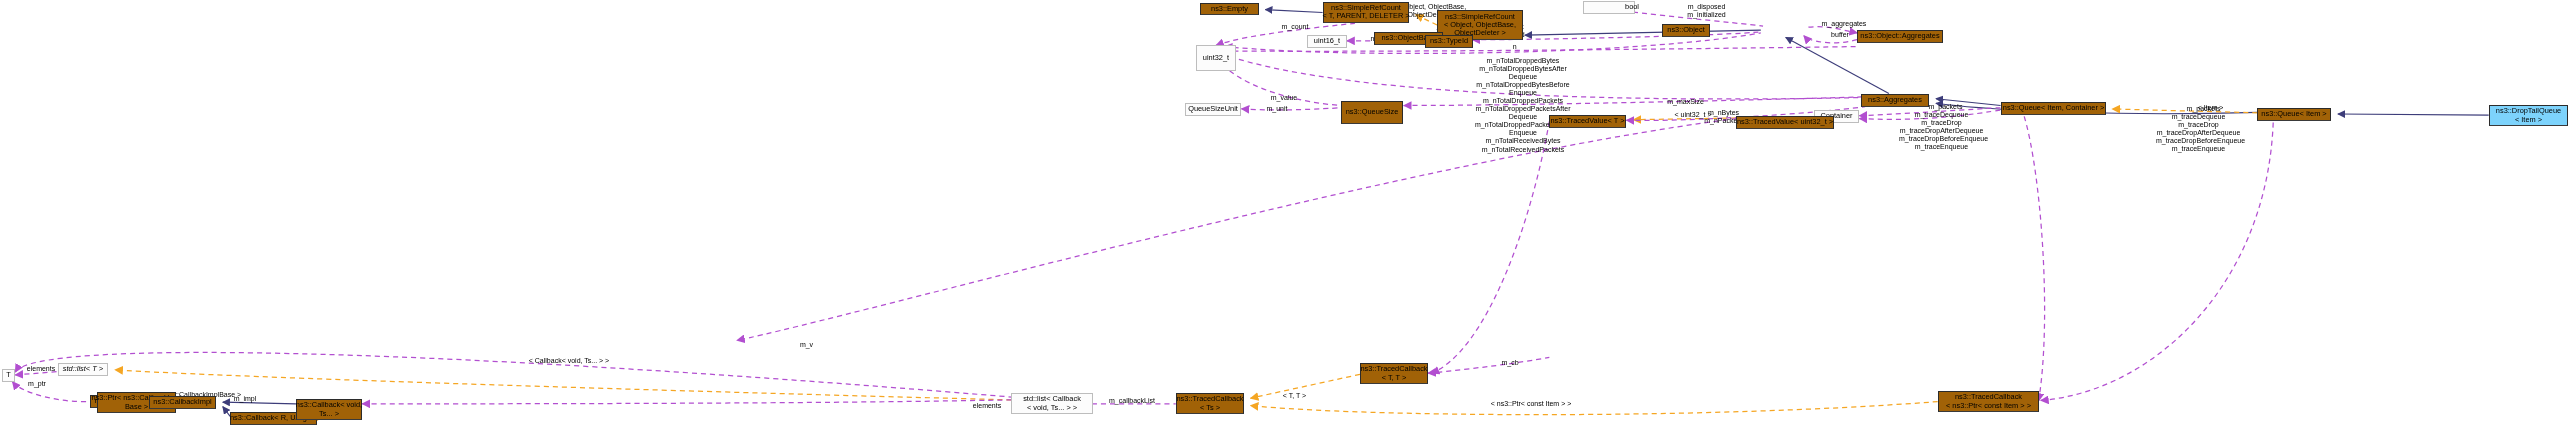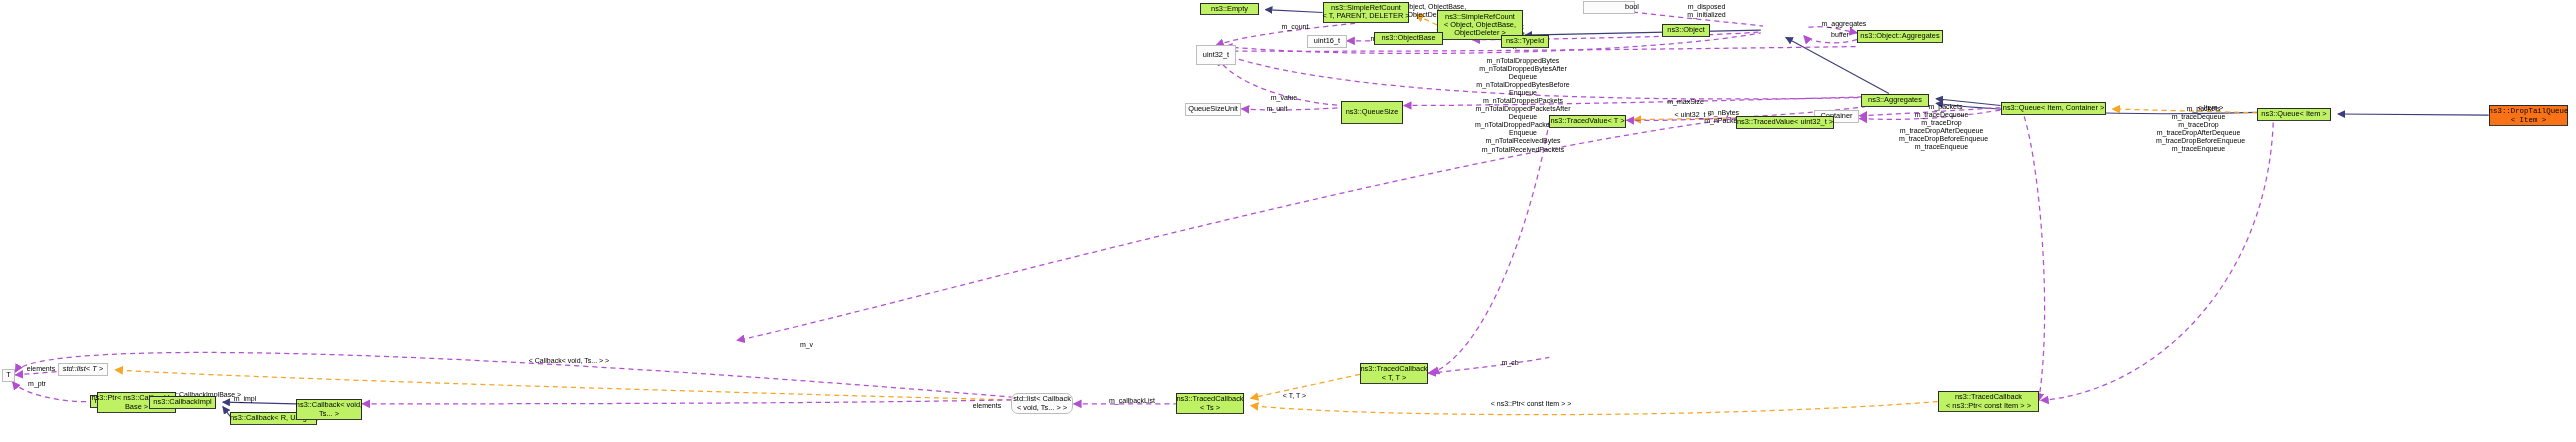--- a/index.html
+++ b/index.html
@@ -26,42 +26,41 @@
   .node {
     position: absolute;
     box-sizing: border-box;
     display: flex;
     align-items: center;
     justify-content: center;
     text-align: center;
     line-height: 1.12;
     font-size: 7.4px;
     color: #000000;
-    background: #bef264;
+    background: #a16207;
     white-space: pre;
     padding: 0.6px 2.3px;
     z-index: 5;
   }
   
   .node.cls {
     border: 0.6px solid #2b2b2b;
     border-bottom: 1.7px solid #3a3a3a;
   }
   
   .node.plain {
     border: 0.6px solid #bdbdbd;
     border-bottom: 0.6px solid #bdbdbd;
     background: #fcfcfc;
   }
   
   .node.focus {
     border: 0.6px solid #2b2b2b;
     border-bottom: 1.7px solid #3a3a3a;
-    background: #f97316;
-    font-family: Liberation Mono, monospace;
+    background: #7dd3fc;
   }
   .edge-label {
     position: absolute;
     font-family: "Liberation Sans", "DejaVu Sans", sans-serif;
     font-size: 7px;
     color: #000000;
     background: transparent;
     white-space: pre;
     text-align: center;
     line-height: 1.15;
@@ -144,42 +143,42 @@
     <div class="node cls" style="left: 1323px; top: 1.7px; width: 86px; height: 21px;">ns3::SimpleRefCount
 &lt; T, PARENT, DELETER &gt;</div>
     <div class="node plain" style="left: 1583px; top: 1.1px; width: 23px; height: 12.5px; padding-left: 48px;">bool</div>
     <div class="node cls" style="left: 1437px; top: 10.2px; width: 86px; height: 29.5px;">ns3::SimpleRefCount
 &lt; Object, ObjectBase,
 ObjectDeleter &gt;</div>
     <div class="node cls" style="left: 1374px; top: 32px; width: 69px; height: 12.5px;">ns3::ObjectBase</div>
     <div class="node cls" style="left: 1662px; top: 24px; width: 48px; height: 12.5px; text-align: right;">ns3::Object</div>
     <div class="node cls" style="left: 1857px; top: 30px; width: 86px; height: 12.5px;">ns3::Object::Aggregates</div>
     <div class="node plain" style="left: 1307px; top: 35px; width: 40px; height: 12.5px;">uint16_t</div>
-    <div class="node cls" style="left: 1501px; top: 35px; width: 48px; height: 12.5px; text-align: center;">ns3::TypeId</div>
-    <div class="node plain" style="left: 1196px; top: 45px; width: 40px; height: 20px;">uint32_t</div>
+    <div class="node cls" style="left: 1425px; top: 35px; width: 48px; height: 12.5px; text-align: center;">ns3::TypeId</div>
+    <div class="node plain" style="left: 1196px; top: 45px; width: 40px; height: 26px;">uint32_t</div>
     <div class="node cls" style="left: 1861px; top: 94px; width: 68px; height: 12.5px;">ns3::Aggregates</div>
     <div class="node plain" style="left: 1185px; top: 103px; width: 56px; height: 12.5px;">QueueSizeUnit</div>
     <div class="node cls" style="left: 1341px; top: 101px; width: 62px; height: 23px;">ns3::QueueSize</div>
     <div class="node cls" style="left: 2001px; top: 102px; width: 105px; height: 12.5px;">ns3::Queue&lt; Item, Container &gt;</div>
     <div class="node cls" style="left: 2257px; top: 108px; width: 74px; height: 12.5px;">ns3::Queue&lt; Item &gt;</div>
     <div class="node focus" style="left: 2489px; top: 105px; width: 79px; height: 21px;">ns3::DropTailQueue
 &lt; Item &gt;</div>
     <div class="node plain" style="left: 1814px; top: 110px; width: 45px; height: 12.5px;">Container</div>
     <div class="node cls" style="left: 1549px; top: 115px; width: 77px; height: 12.5px;">ns3::TracedValue&lt; T &gt;</div>
     <div class="node cls" style="left: 1736px; top: 116px; width: 98px; height: 12.5px;">ns3::TracedValue&lt; uint32_t &gt;</div>
     <div class="node plain" style="left: 1.7px; top: 369px; width: 13.6px; height: 12.5px;">T</div>
     <div class="node plain" style="left: 58px; top: 363px; width: 50px; height: 12.5px; font-style: italic;">std::list&lt; T &gt;</div>
     <div class="node cls" style="left: 90px; top: 395px; width: 52px; height: 12.5px;">ns3::Ptr&lt; T &gt;</div>
     <div class="node cls" style="left: 97px; top: 392px; width: 79px; height: 21px;">ns3::Ptr&lt; ns3::CallbackImpl
 Base &gt;</div>
     <div class="node cls" style="left: 149px; top: 396px; width: 67px; height: 12.5px;">ns3::CallbackImpl</div>
     <div class="node cls" style="left: 230px; top: 412px; width: 87px; height: 12.5px;">ns3::Callback&lt; R, UArgs &gt;</div>
     <div class="node cls" style="left: 296px; top: 399px; width: 66px; height: 21px;">ns3::Callback&lt; void,
 Ts... &gt;</div>
-    <div class="node plain" style="left: 1011px; top: 393px; width: 62px; height: 21px; border-radius: 7px;">std::list&lt; Callback
+    <div class="node plain" style="left: 1011px; top: 393px; width: 82px; height: 21px;">std::list&lt; Callback
 &lt; void, Ts... &gt; &gt;</div>
     <div class="node cls" style="left: 1176px; top: 393px; width: 68px; height: 21px;">ns3::TracedCallback
 &lt; Ts &gt;</div>
     <div class="node cls" style="left: 1360px; top: 363px; width: 68px; height: 21px;">ns3::TracedCallback
 &lt; T, T &gt;</div>
     <div class="node cls" style="left: 1938px; top: 391px; width: 101px; height: 21px;">ns3::TracedCallback
 &lt; ns3::Ptr&lt; const Item &gt; &gt;</div>
     <div class="edge-label" style="left: 1275px; top: 23px; width: 40px;">m_count</div>
     <div class="edge-label" style="left: 1395px; top: 3.4px; width: 74px;">&lt; Object, ObjectBase,
 ObjectDeleter &gt;</div>

